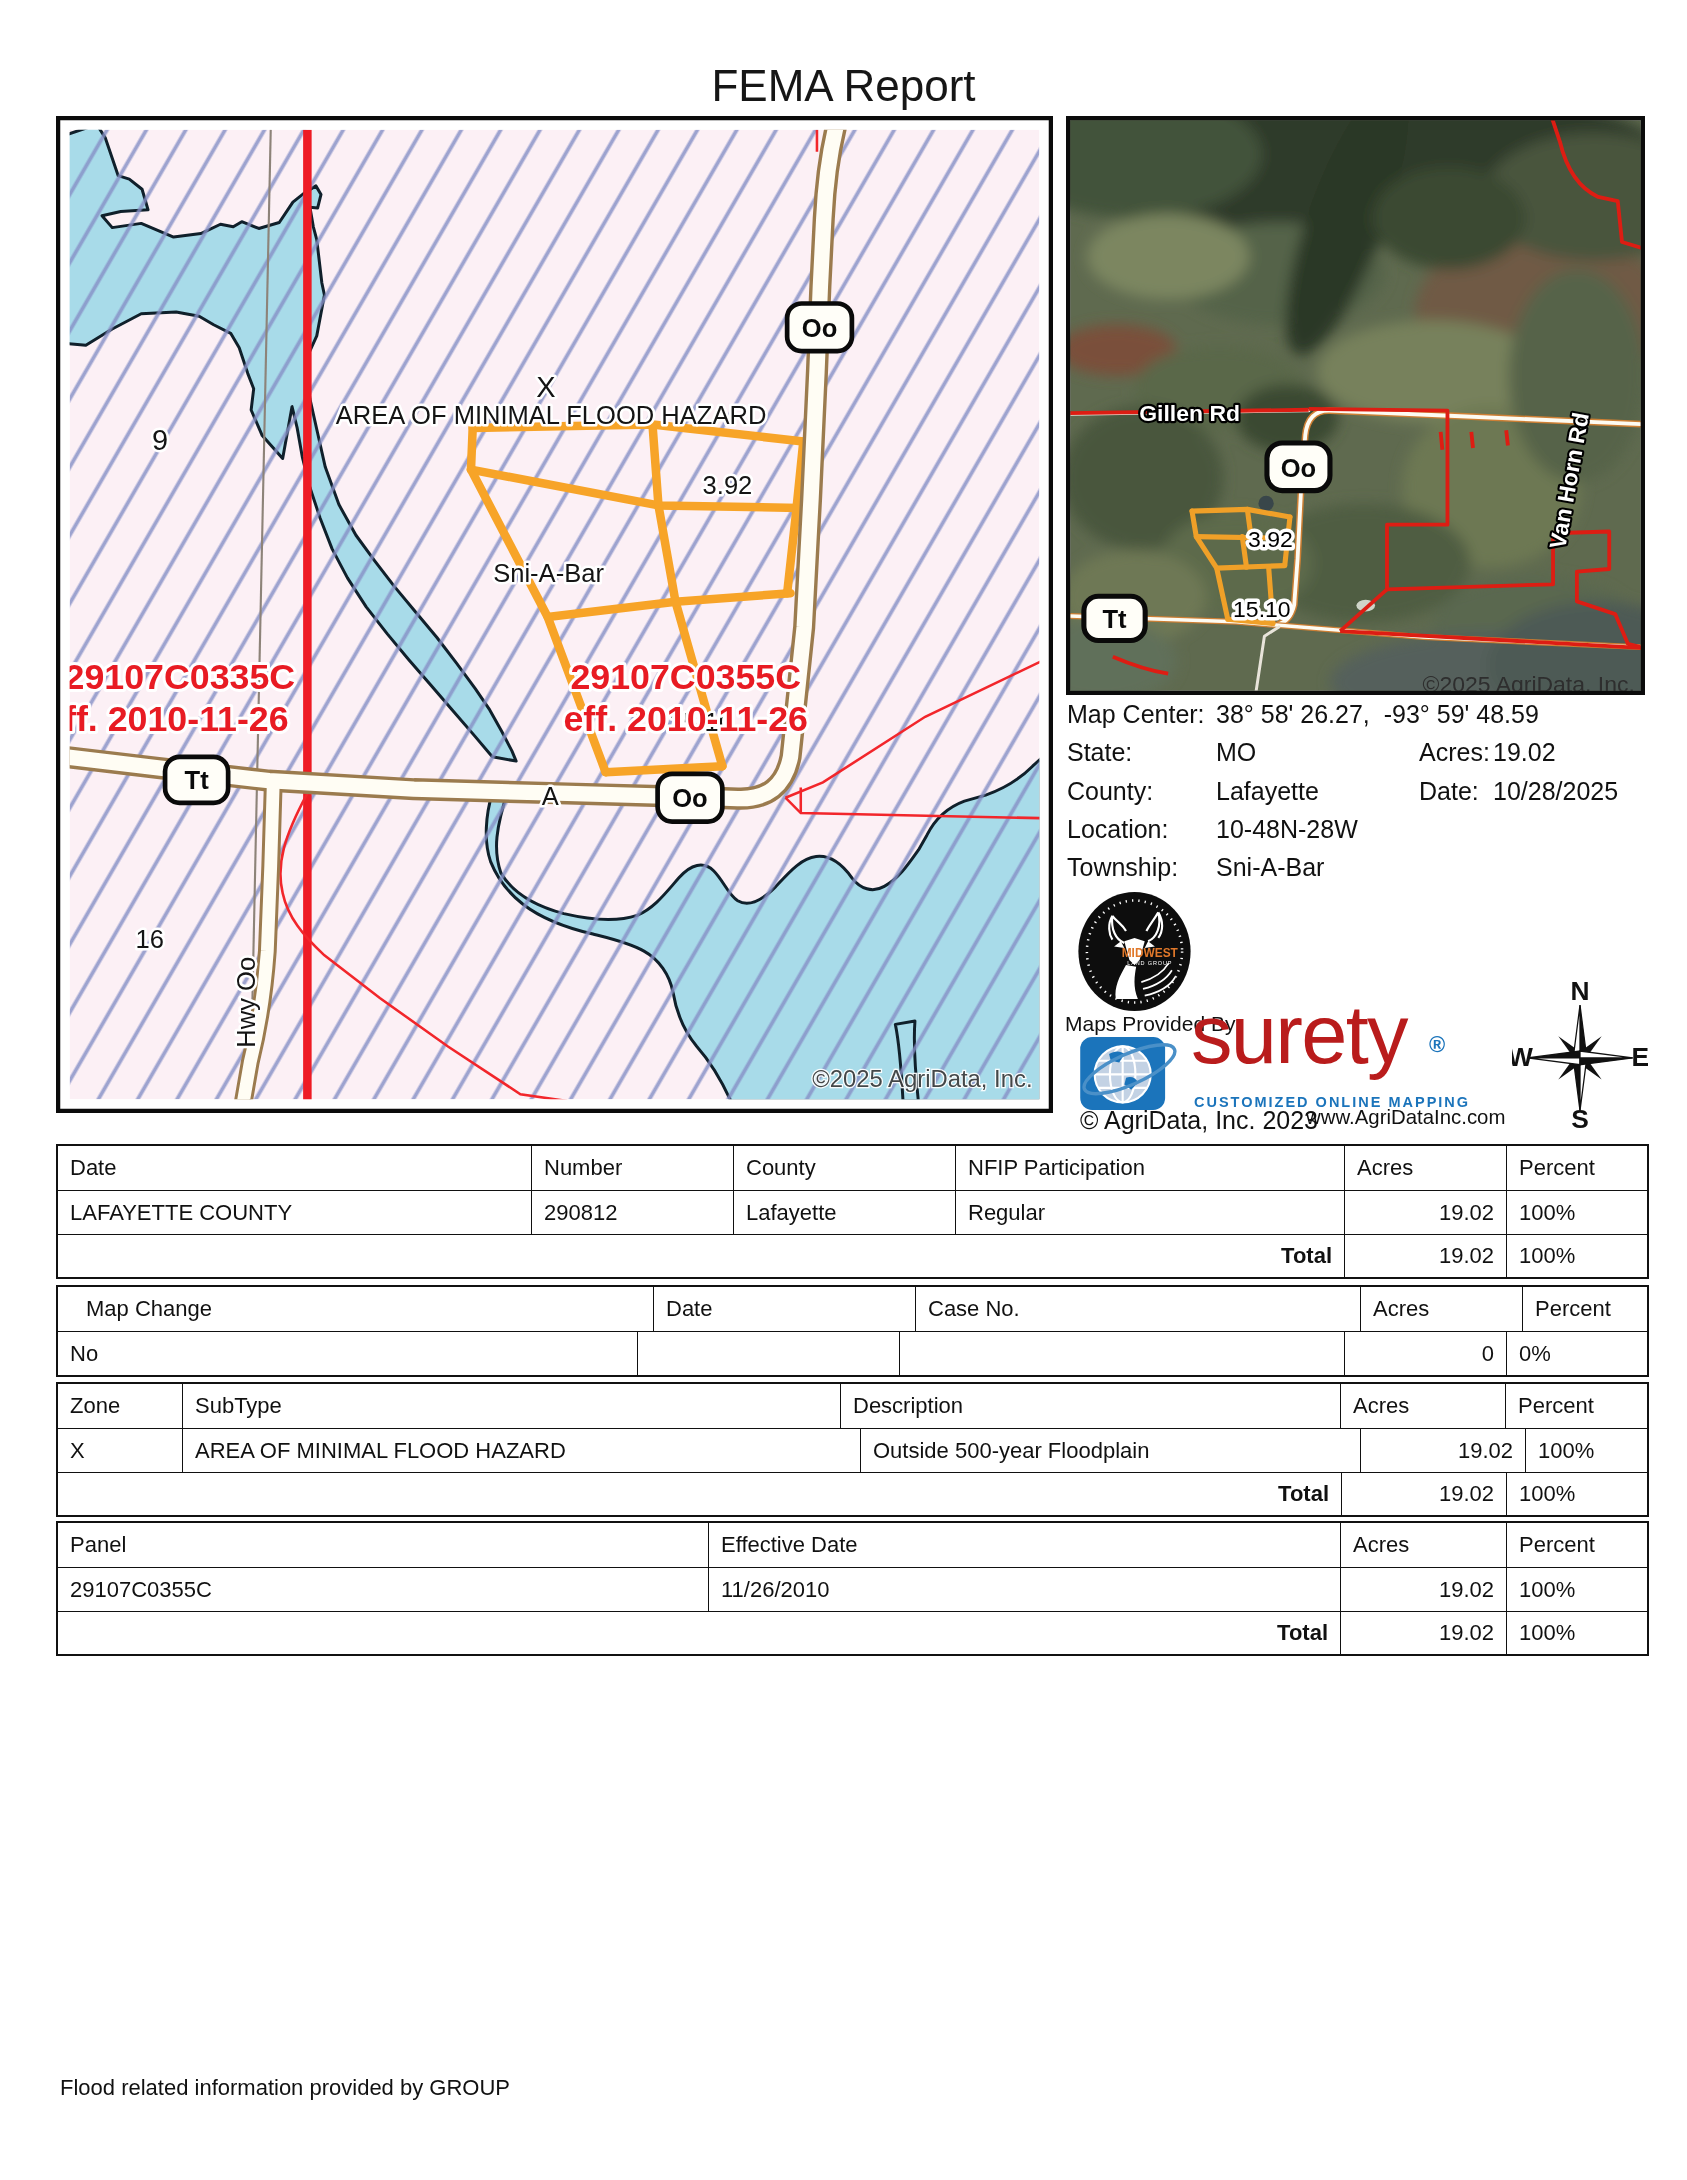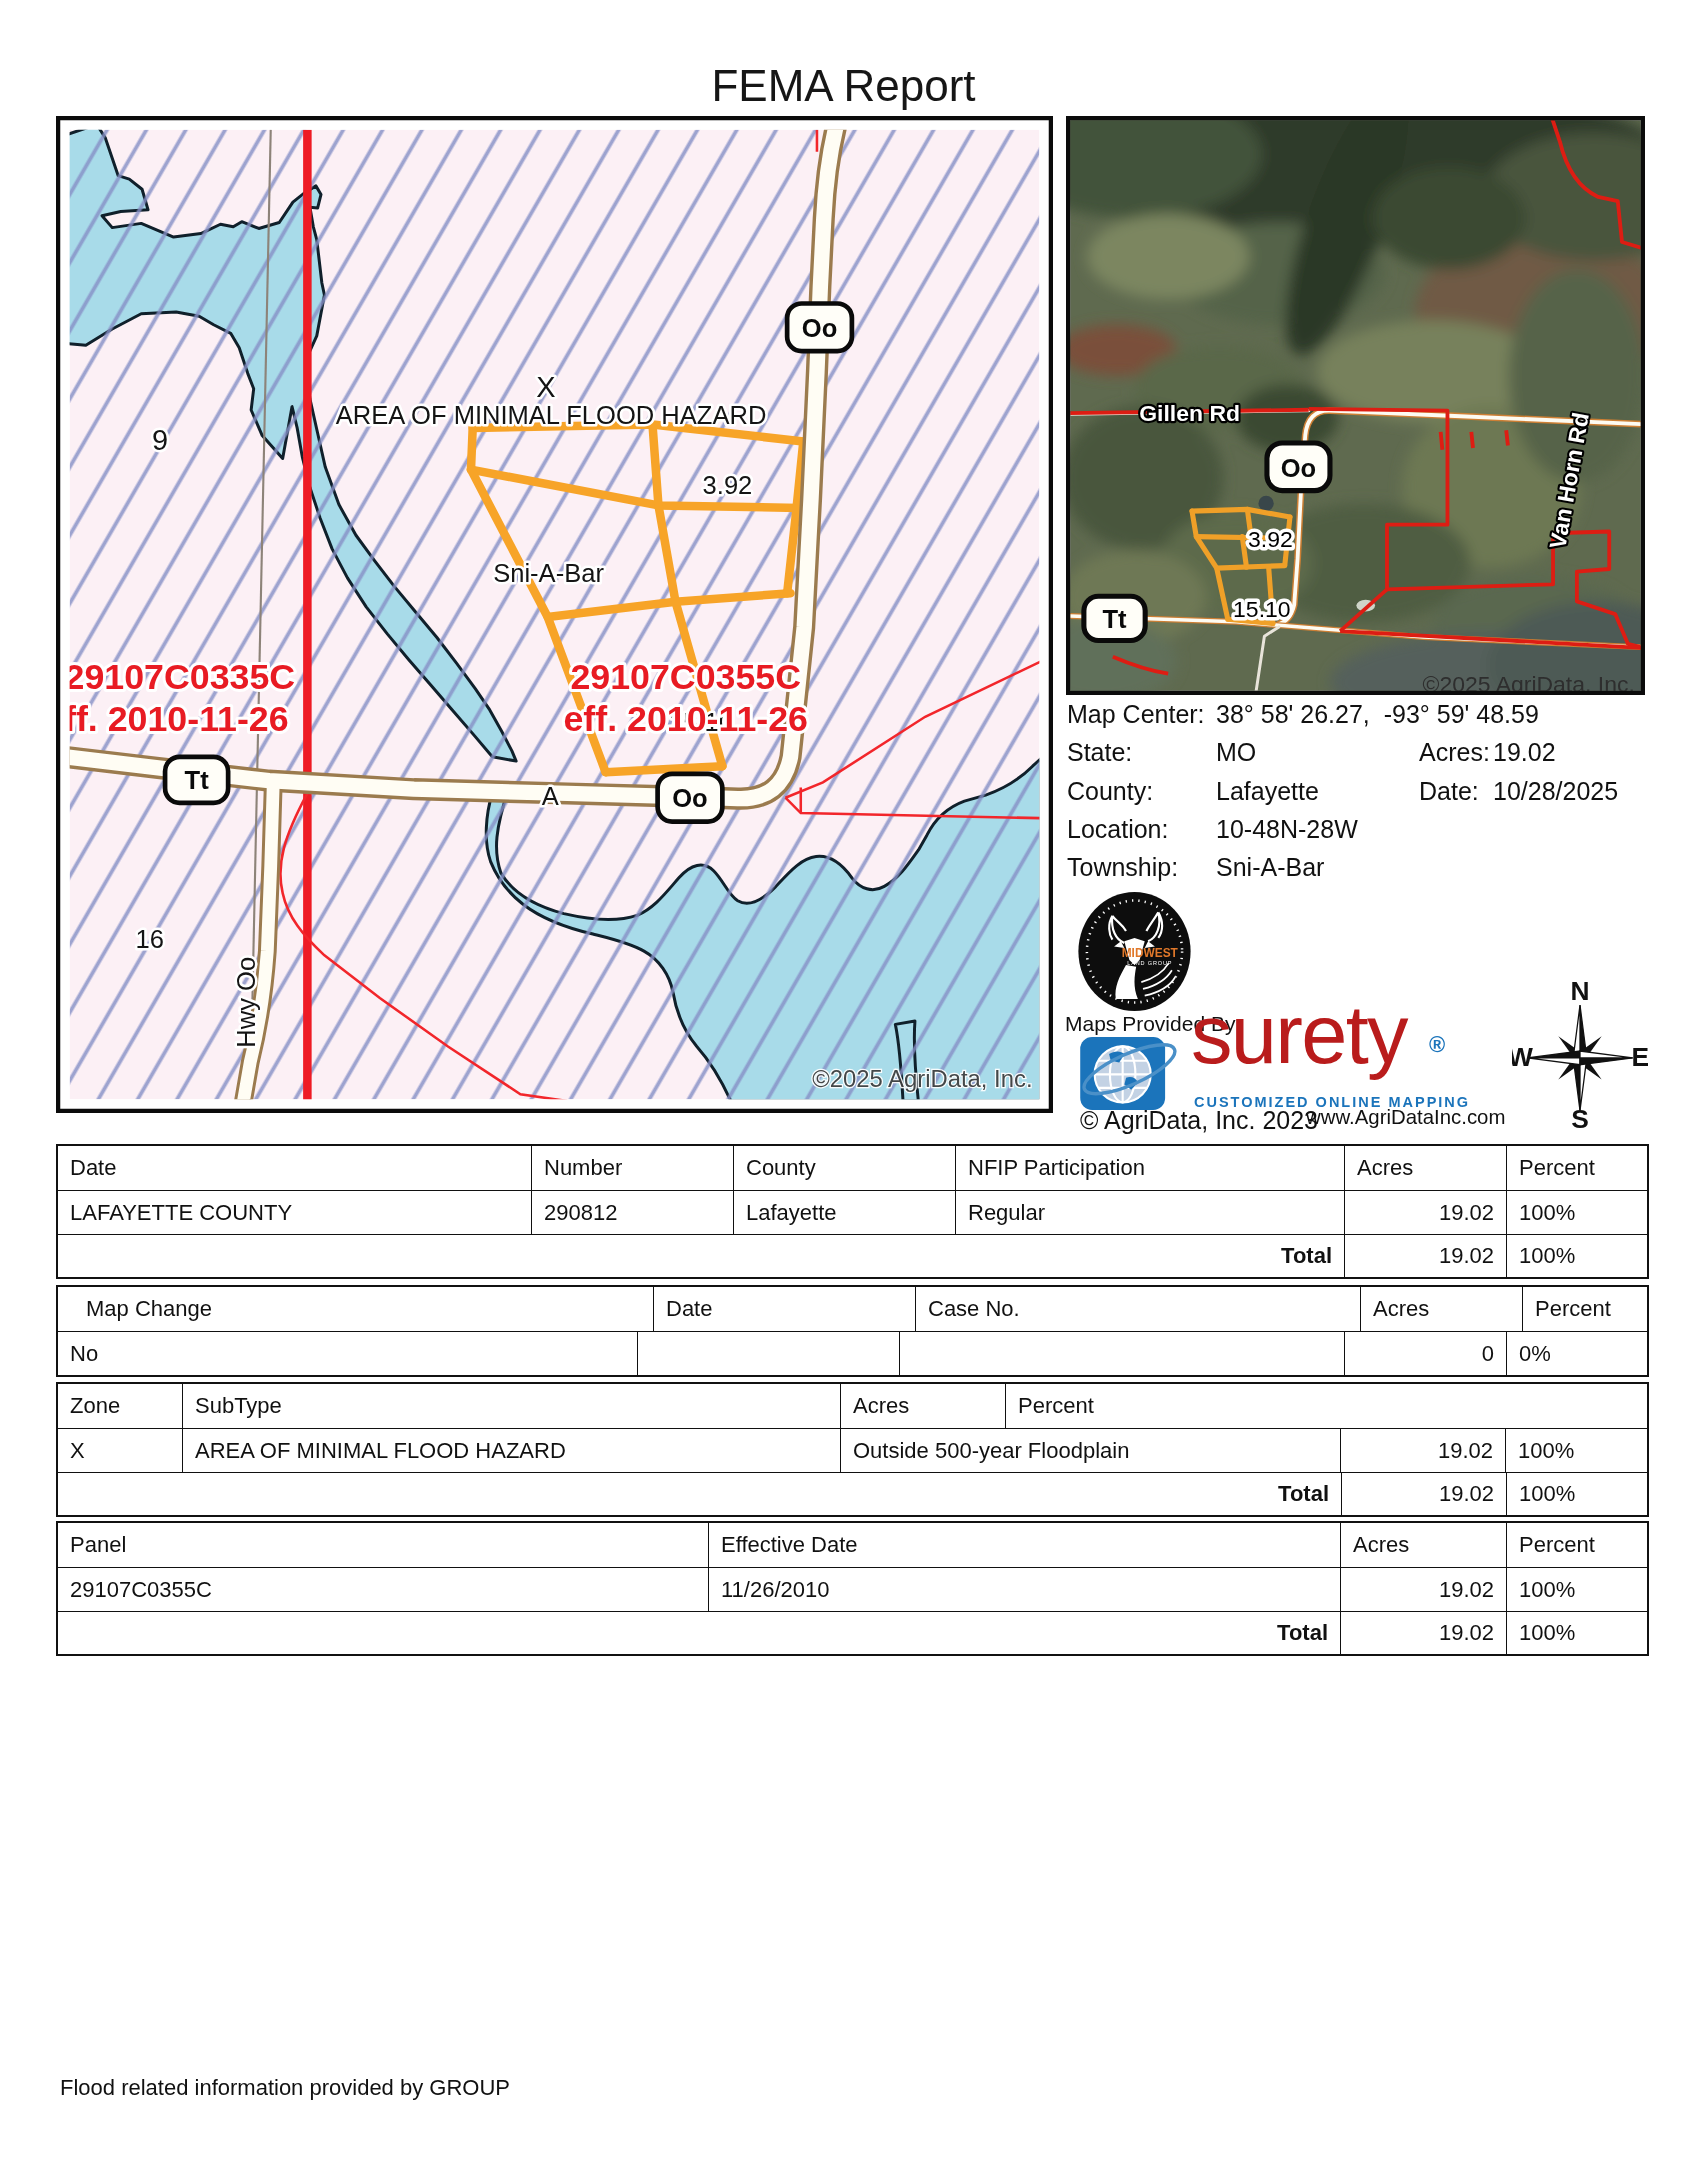--- a/index.html
+++ b/index.html
@@ -356,27 +356,28 @@
         <div class="td" style="flex: 0 0 262px;"></div>
         <div class="td" style="flex: 0 0 445px;"></div>
         <div class="td r" style="flex: 0 0 162px;">0</div>
         <div class="td" style="flex: 0 0 141px;">0%</div>
       </div>
     </div>
     <div class="ftable" style="top: 1382px;">
       <div class="tr" style="height: 44px;">
         <div class="td" style="flex: 0 0 124px;">Zone</div>
         <div class="td" style="flex: 0 0 658px;">SubType</div>
+        <div class="td" style="flex: 0 0 500px;">Description</div>
         <div class="td" style="flex: 0 0 165px;">Acres</div>
         <div class="td" style="flex: 0 0 141px;">Percent</div>
       </div>
       <div class="tr" style="height: 44px;">
         <div class="td" style="flex: 0 0 124px;">X</div>
         <div class="td" style="flex: 0 0 658px;">AREA OF MINIMAL FLOOD HAZARD</div>
-        <div class="td" style="flex: 0 0 500px;">Outside 500-year Floodplain</div>
+        <div class="td" style="flex: 0 0 500px; margin-left: 20px;">Outside 500-year Floodplain</div>
         <div class="td r" style="flex: 0 0 165px;">19.02</div>
         <div class="td" style="flex: 0 0 141px;">100%</div>
       </div>
       <div class="tr" style="height: 43px;">
         <div class="td r b" style="flex: 0 0 1283px;">Total</div>
         <div class="td r" style="flex: 0 0 165px;">19.02</div>
         <div class="td" style="flex: 0 0 141px;">100%</div>
       </div>
     </div>
     <div class="ftable" style="top: 1521px;">

